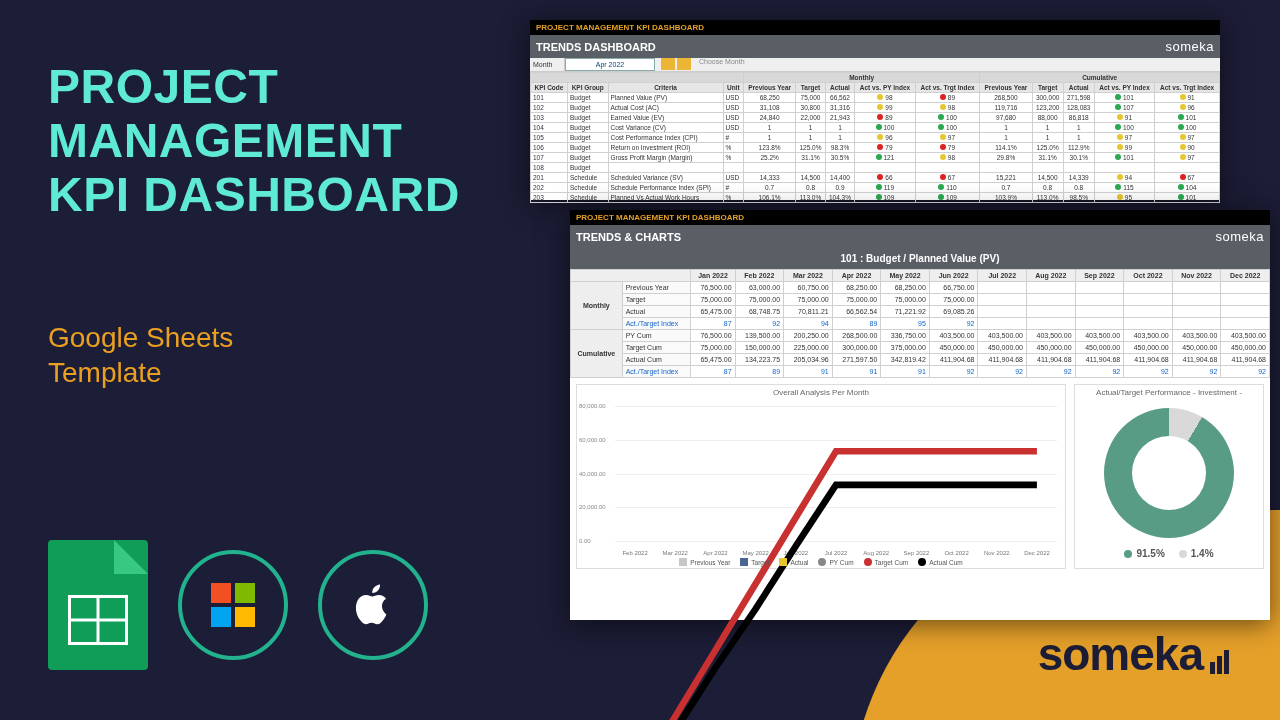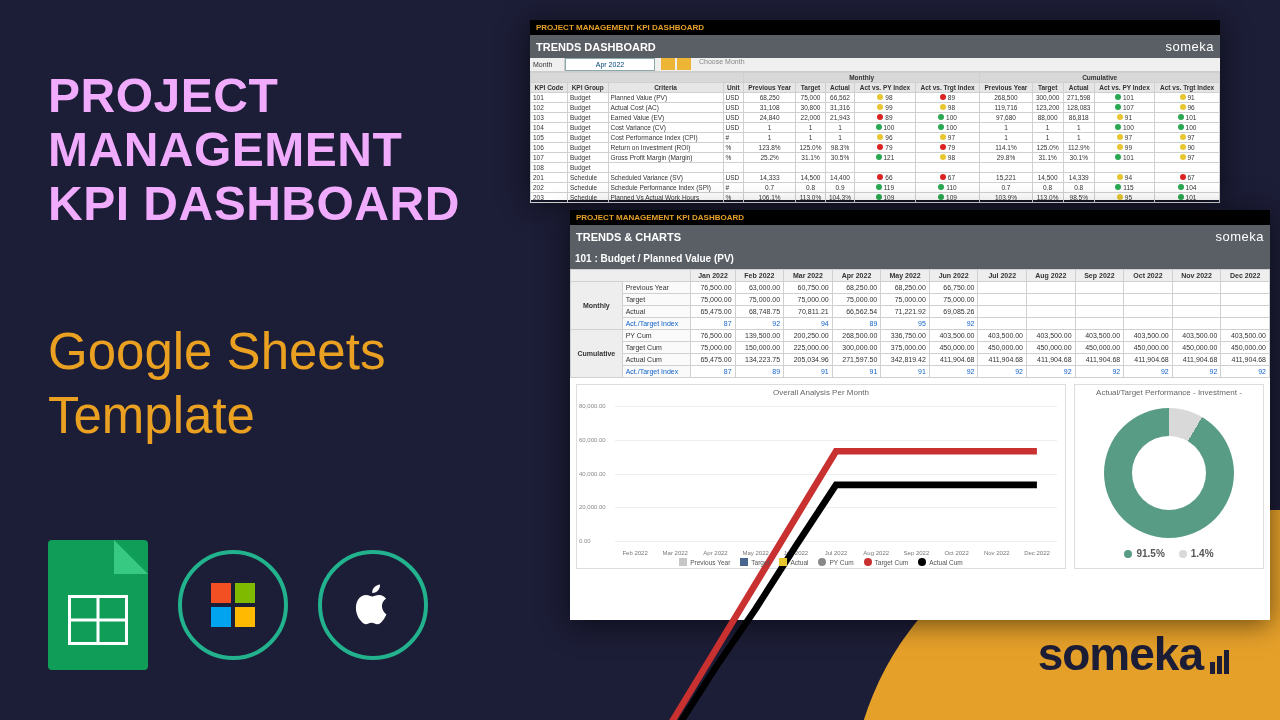--- a/index.html
+++ b/index.html
@@ -1,19 +1,19 @@
 <!DOCTYPE html>
 <html><head>
 <meta charset="utf-8">
 <style>
 *{margin:0;padding:0;box-sizing:border-box;font-family:Arial,Helvetica,sans-serif}
 body{width:1280px;height:720px;background:#1c1d36;position:relative;overflow:hidden}
-.title-block{position:absolute;left:48px;top:69px;color:#f0abfc}
+.title-block{position:absolute;left:48px;top:60px;color:#5eead4}
 .title-block h1{font-size:48px;font-weight:800;line-height:1.12;letter-spacing:.5px}
-.subtitle{position:absolute;left:48px;top:320px;color:#eaa021;font-size:51px;font-weight:400;line-height:1.25}
+.subtitle{position:absolute;left:48px;top:320px;color:#eaa021;font-size:28px;font-weight:400;line-height:1.25}
 .icons{position:absolute;left:48px;top:540px;display:flex;gap:30px;align-items:center}
 .sheets-icon{width:100px;height:130px;position:relative}
 .sheets-icon .paper{width:100px;height:130px;background:#0f9d58;border-radius:4px;position:relative}
 .sheets-icon .fold{position:absolute;top:0;right:0;width:34px;height:34px;background:#37c882;clip-path:polygon(0 0,100% 100%,0 100%)}
 .sheets-icon .grid{position:absolute;left:20px;top:55px;width:60px;height:50px;border:3px solid #fff}
 .sheets-icon .grid::before,.sheets-icon .grid::after{content:"";position:absolute;background:#fff}
 .sheets-icon .grid::before{left:0;right:0;top:50%;height:3px;transform:translateY(-50%)}
 .sheets-icon .grid::after{top:0;bottom:0;left:50%;width:3px;transform:translateX(-50%)}
 .ring{width:110px;height:110px;border:4px solid #22b28d;border-radius:50%;display:flex;align-items:center;justify-content:center}
 .win{display:grid;grid-template-columns:20px 20px;grid-template-rows:20px 20px;gap:4px}
@@ -44,21 +44,21 @@
 .monthrow .cm{margin-left:8px;color:#888}
 
 .tbl1{width:100%;border-collapse:collapse;font-size:6.5px}
 .tbl1 th,.tbl1 td{border:1px solid #d0d0d0;padding:1px 2px;text-align:center}
 .tbl1 th{background:#e6e6e6;font-weight:700}
 .tbl1 .grphdr th{background:#d8d8d8}
 .tbl1 td.l{text-align:left}
 .dot{display:inline-block;width:6px;height:6px;border-radius:50%}
 .dg{background:#2aa851}.dy{background:#e7c62e}.dr{background:#d22}
 
-.kpihead{background:#5a5e65;color:#fff;padding:5px;font-size:10px;font-weight:700}
+.kpihead{background:#5a5e65;color:#fff;text-align:center;padding:5px;font-size:10px;font-weight:700}
 .tbl2{width:100%;border-collapse:collapse;font-size:7px}
 .tbl2 th,.tbl2 td{border:1px solid #d0d0d0;padding:2px 3px;text-align:right}
 .tbl2 th{background:#eee;text-align:center}
 .tbl2 td.lab{text-align:left;background:#fafafa}
 .tbl2 td.side{text-align:center;background:#eee;font-weight:700}
 .tbl2 .link{color:#1163c9}
 
 .chartrow{display:flex;gap:8px;padding:6px}
 .chartA{flex:1;height:185px;border:1px solid #ddd;position:relative}
 .chartB{width:190px;height:185px;border:1px solid #ddd;position:relative;display:flex;flex-direction:column;align-items:center}

